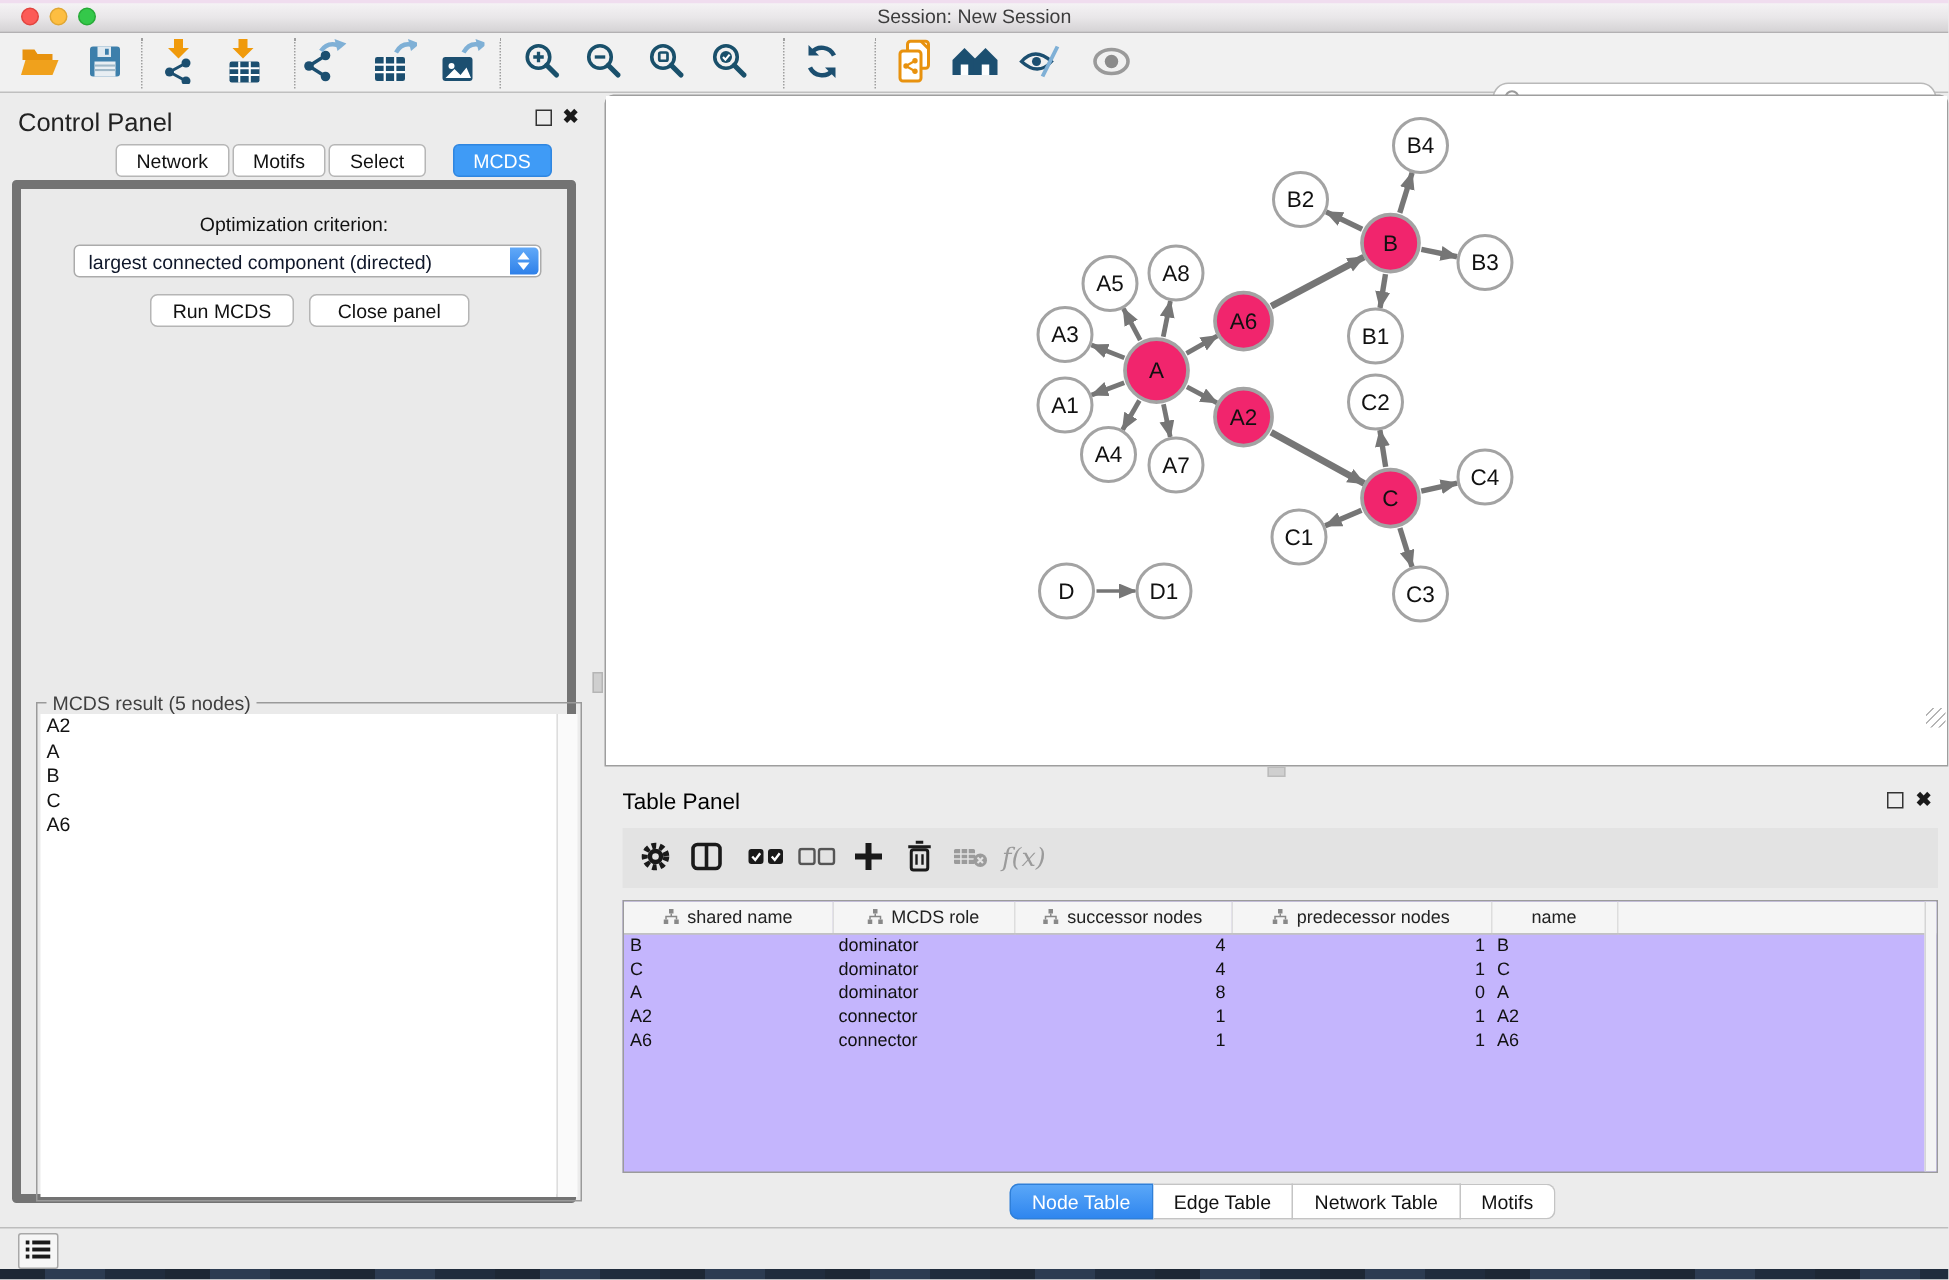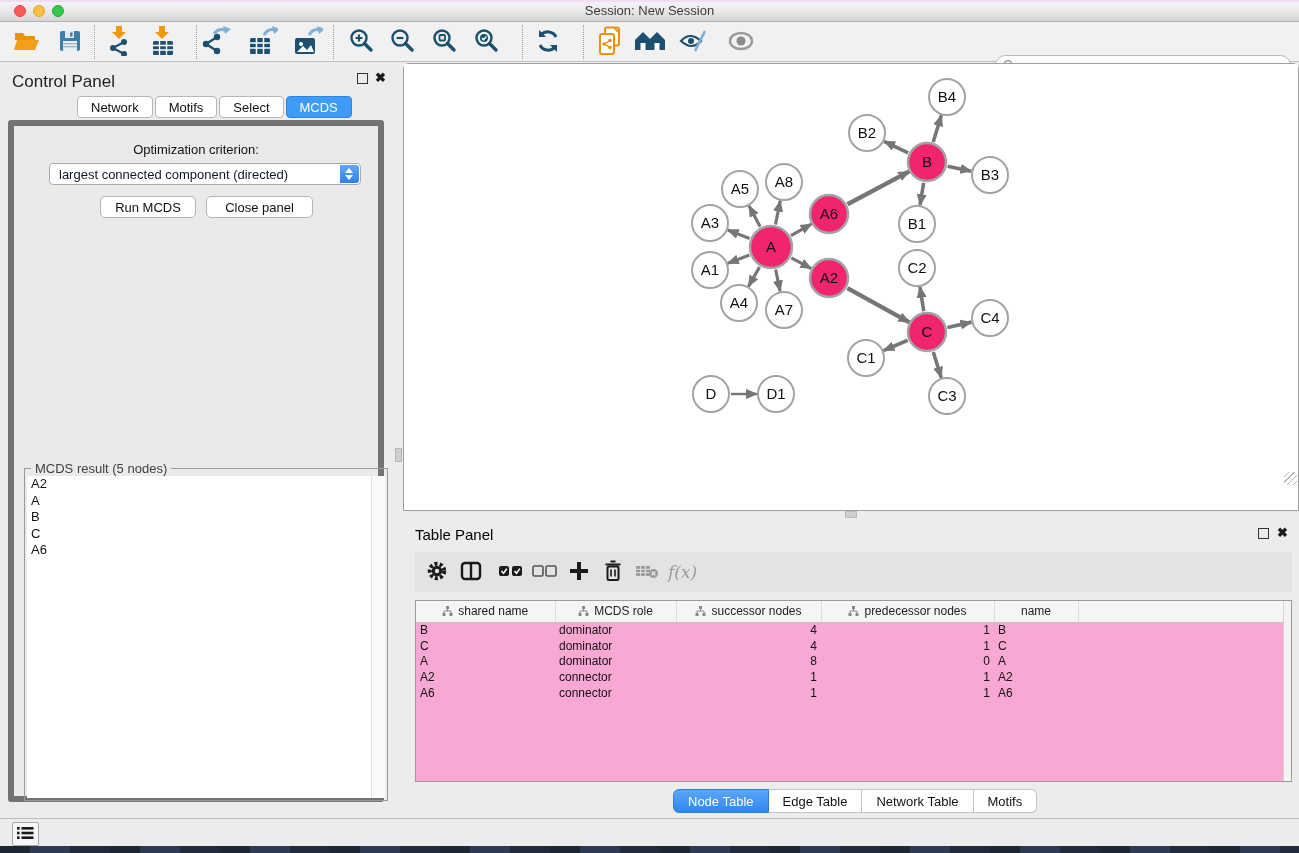--- a/index.html
+++ b/index.html
@@ -25,21 +25,21 @@
   .searchbox svg { position:absolute; left:6px; top:3px; }
   .searchbox input { position:absolute; left:24px; top:1px; width:264px; height:17px; border:none; outline:none; font-size:12px; background:transparent; }
 
   
   .control-panel { position:absolute; left:0; top:62px; width:390px; height:756px; background:#ececec; }
   .cp-title { position:absolute; left:12px; top:10px; font-size:17px; color:#222; }
   .win-float { position:absolute; width:11px; height:11px; border:1.5px solid #333; background:transparent; top:11px; }
   .win-close { position:absolute; top:9px; width:13px; height:13px; border:none; background:transparent; font-size:13px; font-weight:bold; color:#1a1a1a; line-height:13px; padding:0; cursor:pointer; }
   .cp-tabs { position:absolute; left:77px; top:34px; display:flex; gap:2px; }
   .cp-tabs button { height:22px; padding:0 13px; font-size:13px; background:#fff; border:1px solid #b6b6b6; border-radius:4px; color:#111; cursor:pointer; }
-  .cp-tabs button.sel { background:#3f9bf6; border-color:#2f86e0; color:#fff; }
+  .cp-tabs button.sel { background:#3f9bf6; border-color:#2f86e0; color:#fff;margin-left:16px; }
   .cp-box { position:absolute; left:8px; top:58px; width:376px; height:682px; background:#eaeaea; border:6px solid #737373; border-radius:3px; }
   .opt-label { position:absolute; left:0; right:0; top:16px; text-align:center; font-size:13px; color:#111; }
   .dropdown { position:absolute; left:35px; top:37px; width:312px; height:22px; background:#fff; border:1px solid #ababab; border-radius:4px; cursor:pointer; }
   .dropdown .val { position:absolute; left:9px; top:3px; font-size:13px; color:#0f172a; }
   .dd-step { position:absolute; right:1px; top:1px; width:19px; height:18px; background:linear-gradient(#61a9f8,#2e80e9); border-radius:0 3px 3px 0; }
   .dd-step .up { position:absolute; left:5px; top:3px; width:0; height:0; border-left:4.5px solid transparent; border-right:4.5px solid transparent; border-bottom:5px solid #fff; }
   .dd-step .dn { position:absolute; left:5px; bottom:3px; width:0; height:0; border-left:4.5px solid transparent; border-right:4.5px solid transparent; border-top:5px solid #fff; }
   .cp-btn { position:absolute; top:70px; height:22px; font-size:13px; background:#fff; border:1px solid #b5b5b5; border-radius:5px; color:#111; cursor:pointer; }
   #run-btn { left:86px; width:96px; }
   #closepanel-btn { left:192px; width:107px; }
@@ -63,21 +63,21 @@
   
   .hsplit-handle { position:absolute; left:845px; top:511px; width:12px; height:7px; background:#cfcfcf; border:1px solid #bbb; }
 
   
   .table-panel { position:absolute; left:403px; top:518px; width:896px; height:300px; background:#ececec; }
   .tp-title { position:absolute; left:12px; top:8px; font-size:15px; color:#000000; }
   .tp-toolbar { position:absolute; left:12px; top:34px; width:877px; height:40px; background:#e3e3e3; display:flex; align-items:center; }
   .tpb { background:transparent; border:none; height:32px; width:34px; cursor:pointer; }
   .tpb.dis { cursor:default; }
   .fx { font-family:"DejaVu Serif", serif; font-style:italic; font-size:17px; color:#9b9b9b; }
-  .node-table-wrap { position:absolute; left:12px; top:82px; width:877px; height:182px; background:#f9a8d4; border:1px solid #9b9b9b; overflow:hidden; }
+  .node-table-wrap { position:absolute; left:12px; top:82px; width:877px; height:182px; background:#c4b5fd; border:1px solid #9b9b9b; overflow:hidden; }
   table.nt { border-collapse:collapse; width:100%; table-layout:fixed; }
   table.nt th { height:21px; background:#f5f5f5; border-bottom:1px solid #c2c2c2; border-right:1px solid #ddd; font-size:12px; font-weight:normal; color:#222; text-align:center; cursor:pointer; }
   table.nt th:last-child { border-right:none; }
   table.nt th .hic { margin-right:5px; vertical-align:-1px; }
   table.nt td { height:15.8px; font-size:12px; color:#111; padding:0 4px; cursor:default; }
   .c0 { width:139px; } .c1 { width:121px; } .c2 { width:145px; } .c3 { width:173px; } .c4 { width:84px; } .c5 { width:auto; }
   td.c0 { padding-left:10px; } td.c1 { padding-left:9px; }
   td.c2, td.c3 { text-align:right; padding-right:6px; }
   td.c4 { padding-left:9px; }
   .nt-scroll { position:absolute; top:0; right:0; bottom:0; width:8px; background:#f4f4f4; border-left:1px solid #d5d5d5; }

